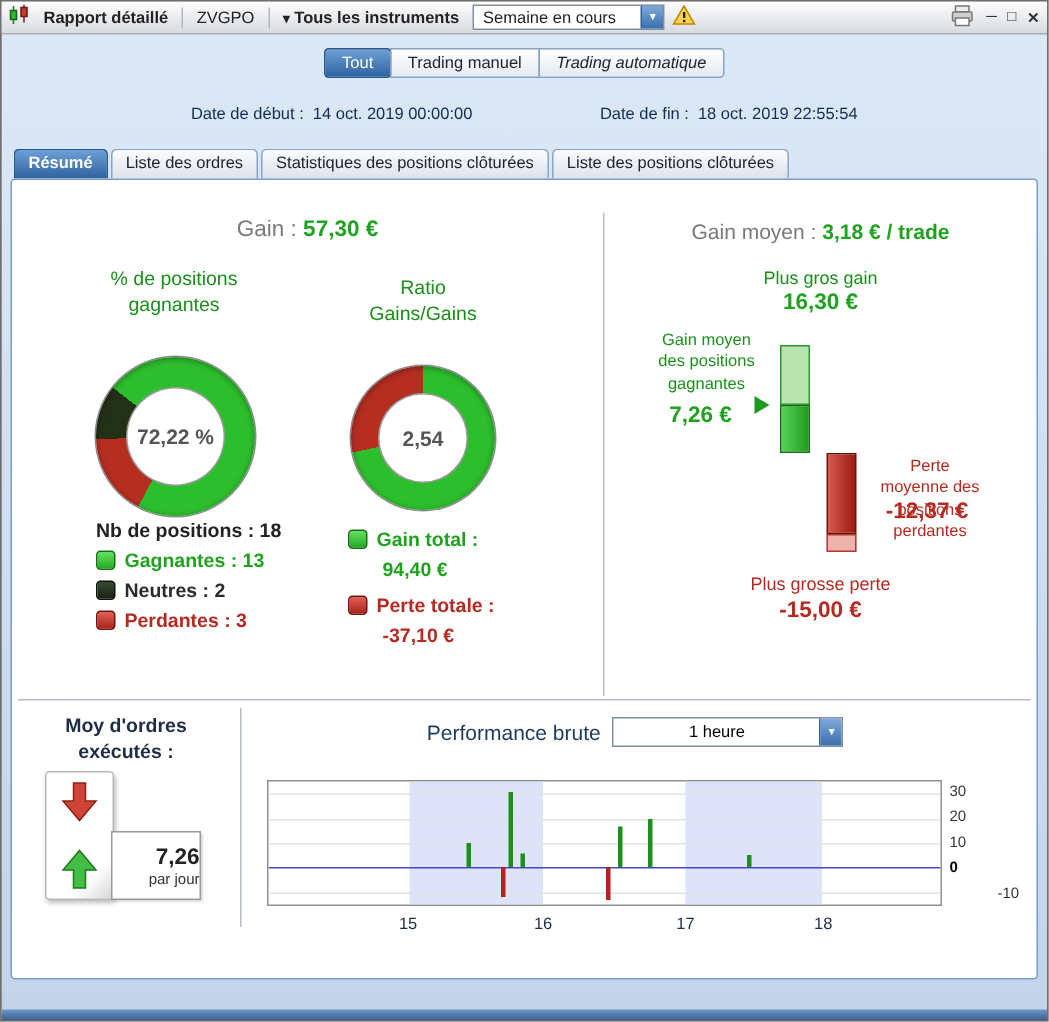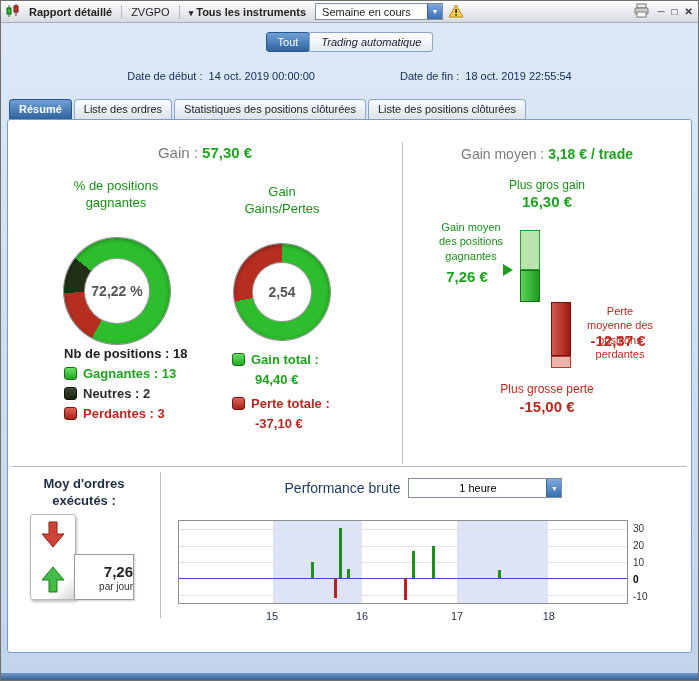--- a/index.html
+++ b/index.html
@@ -134,20 +134,21 @@
         </svg>
       </span>
       <span class="wc">─</span>
       <span class="wc">□</span>
       <span class="wc">✕</span>
     </div>
   </div>
 
   <div class="scope-row">
     <span class="seg-btn first active">Tout</span>
+    <span class="seg-btn">Trading manuel</span>
     <span class="seg-btn last">Trading automatique</span>
   </div>
 
   <div class="dates-row">
     <span class="date-group">
       <span>Date de début :</span>
       <span>14 oct. 2019 00:00:00</span>
     </span>
     <span class="date-group">
       <span>Date de fin :</span>
@@ -164,21 +165,21 @@
     </div>
 
     <div class="panel">
 
       <div class="gain-header">
         <span>Gain :</span>
         <span class="green-val bold">57,30 €</span>
       </div>
 
       <div class="sec-title pct-title">% de positions gagnantes</div>
-      <div class="sec-title ratio-title">Gain Gains/Pertes</div>
+      <div class="sec-title ratio-title">Ratio Gains/Gains</div>
 
       <div class="donut d1" style="background: conic-gradient(from 308deg, rgb(45, 190, 45) 0%, rgb(45, 190, 45) 72.22%, rgb(181, 46, 32) 72.22%, rgb(181, 46, 32) 88.89%, rgb(35, 48, 24) 88.89%, rgb(35, 48, 24) 100%);">
         <div class="donut-hole">72,22 %</div>
       </div>
       <div class="donut d2" style="background: conic-gradient(rgb(45, 190, 45) 0%, rgb(45, 190, 45) 71.8%, rgb(181, 46, 32) 71.8%, rgb(181, 46, 32) 100%);">
         <div class="donut-hole">2,54</div>
       </div>
 
       <div class="nb-pos">Nb de positions : 18</div>
       <div class="legend-item leg-g">
@@ -265,21 +266,21 @@
           <div class="pbar neg" style="left: 50.2%; top: 70%; height: 26%;"></div>
           <div class="pbar pos" style="left: 52%; top: 36%; height: 34%;"></div>
           <div class="pbar pos" style="left: 56.5%; top: 30%; height: 40%;"></div>
           <div class="pbar pos" style="left: 71.2%; top: 60%; height: 10%;"></div>
         </div>
       <div class="ylabels">
           <span class="ylab" style="top: 10%;">30</span>
           <span class="ylab" style="top: 30%;">20</span>
           <span class="ylab" style="top: 50%;">10</span>
           <span class="ylab zero" style="top: 70%;">0</span>
-          <span class="ylab" style="top: 90%;">-10</span>
+          <span class="ylab" style="top: 90%; margin-left: 32px;">-10</span>
         </div>
       <div class="xlabels">
           <span class="xlab" style="left: 20.9%;">15</span>
           <span class="xlab" style="left: 40.9%;">16</span>
           <span class="xlab" style="left: 62%;">17</span>
           <span class="xlab" style="left: 82.4%;">18</span>
         </div>
 
     </div>
   </div>

